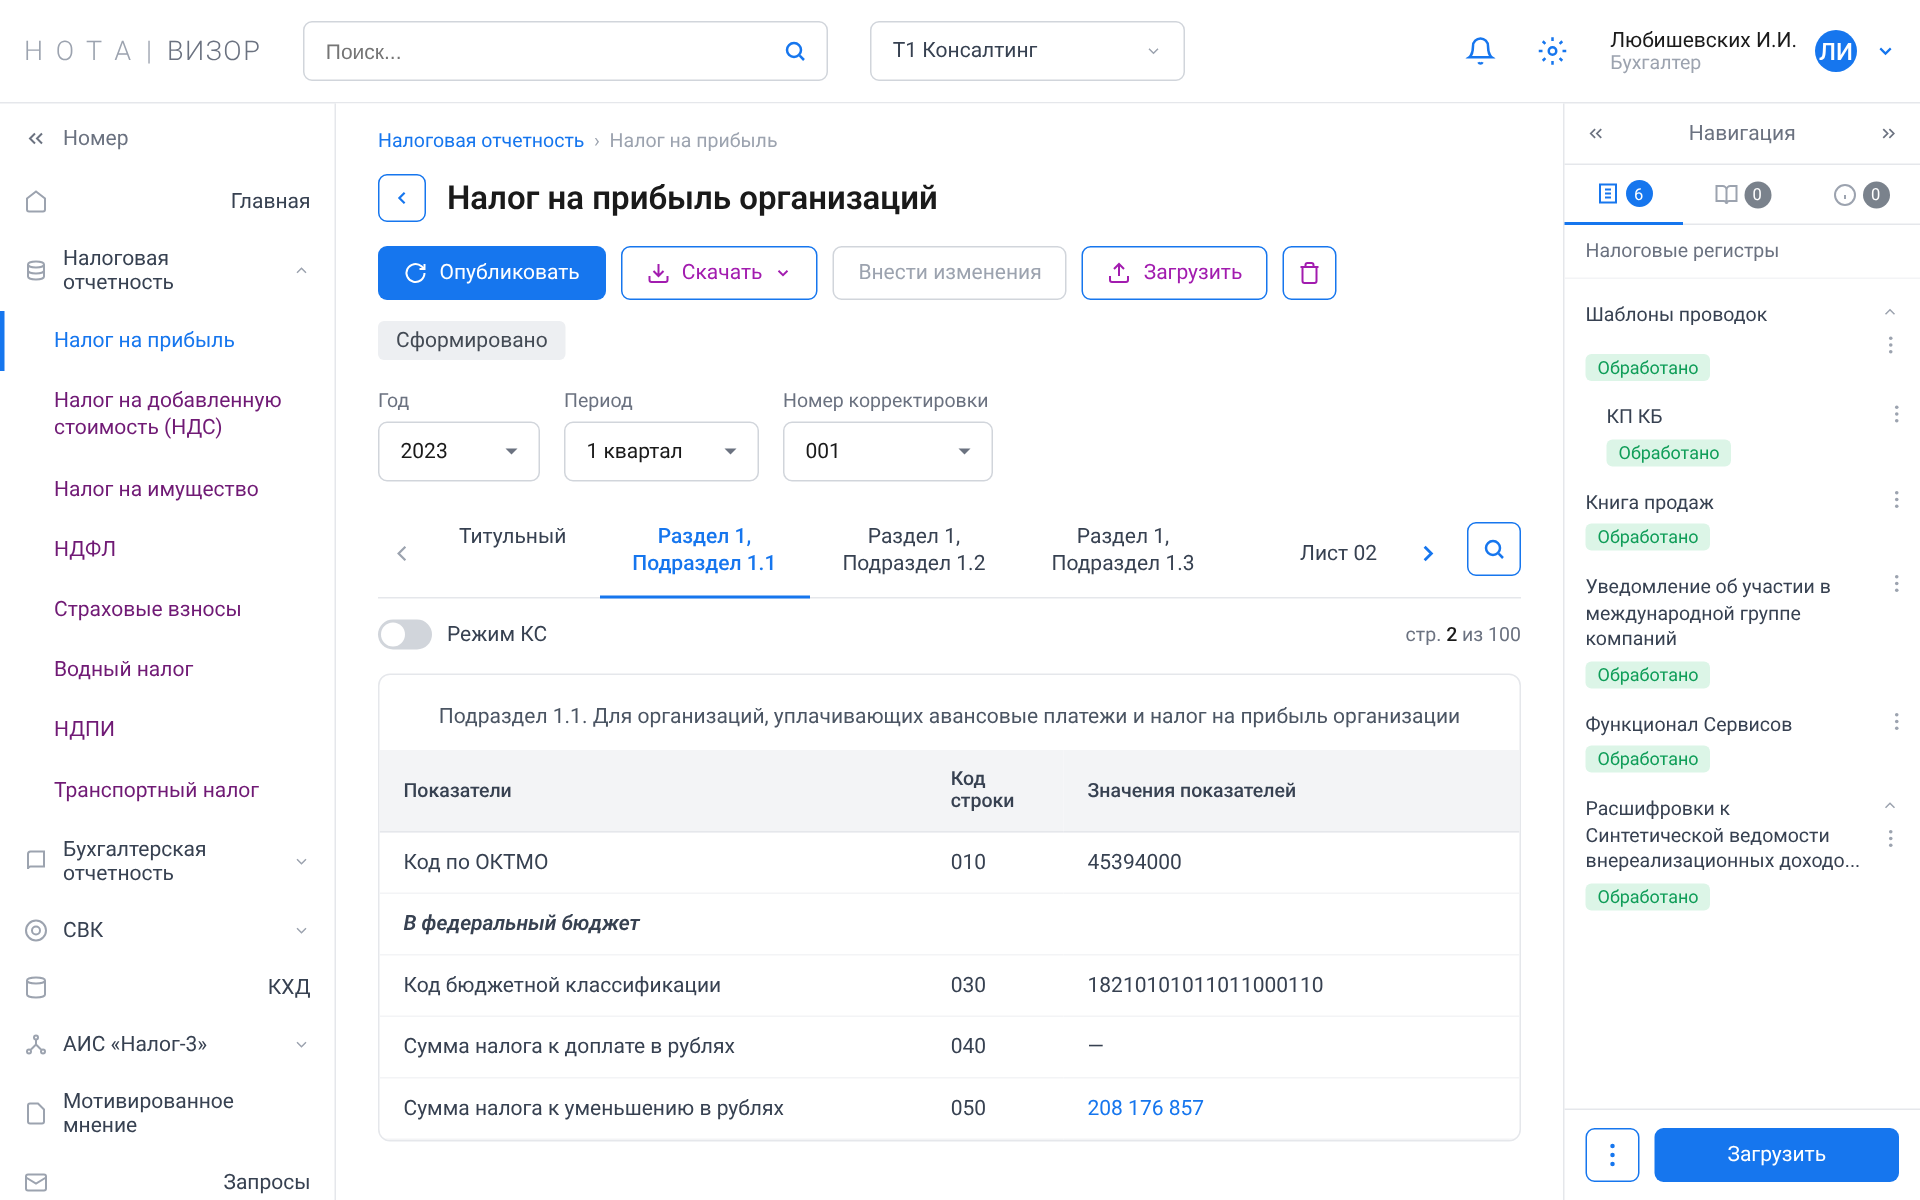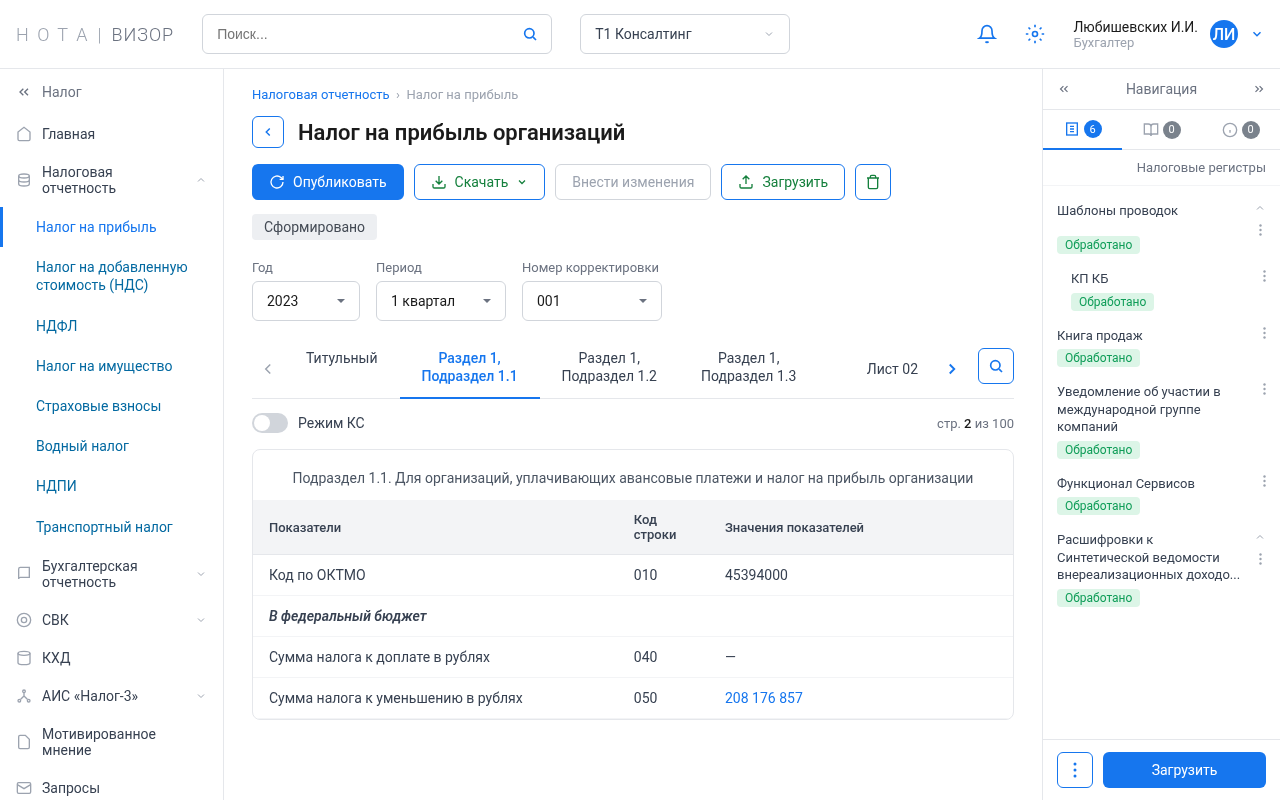--- a/index.html
+++ b/index.html
@@ -21,37 +21,37 @@
 .user-role { font-size: 13px; color: #9ca3af; }
 .avatar { width: 28px; height: 28px; border-radius: 50%; background: #1676ee; color: #fff; display: flex; align-items: center; justify-content: center; font-size: 16px; font-weight: 500; }
 .chevron { color: #1676ee; }
 
 
 .body { display: flex; height: 731px; }
 
 
 .sidebar { width: 224px; border-right: 1px solid #e5e7eb; overflow-y: auto; }
 .sidebar-header { display: flex; align-items: center; gap: 10px; padding: 15px 16px; color: #6b7280; font-size: 14px; }
-.nav-item { display: flex; align-items: center; gap: 10px; padding: 11px 16px; color: #374151; cursor: pointer; position: relative; }
+.nav-item { display: flex; align-items: center; gap: 10px; padding: 11px 16px; color: #374151; cursor: pointer; position: relative; justify-content: space-between; }
 .nav-item .nav-icon { width: 16px; flex-shrink: 0; color: #9ca3af; }
 .nav-item.expandable .nav-chevron { margin-left: auto; color: #9ca3af; }
-.nav-sub { padding: 11px 16px 11px 36px; color: #0369a1; cursor: pointer; font-size: 14px; line-height: 1.3; }
+.nav-sub { padding: 11px 16px 11px 36px; color: #701a75; cursor: pointer; font-size: 14px; line-height: 1.3; }
 .nav-sub.active { color: #1676ee; border-left: 3px solid #1676ee; padding-left: 33px; }
 
 
 .main { flex: 1; padding: 18px 28px; overflow-y: auto; background: #fff; }
 .breadcrumb { font-size: 13px; color: #9ca3af; margin-bottom: 14px; }
 .breadcrumb a { color: #1676ee; text-decoration: none; }
 .title-row { display: flex; align-items: center; gap: 14px; margin-bottom: 16px; }
 .back-btn { width: 32px; height: 32px; border: 1px solid #1676ee; border-radius: 6px; display: flex; align-items: center; justify-content: center; color: #1676ee; cursor: pointer; }
 .page-title { font-size: 22px; font-weight: 600; color: #1a1a1a; }
 .action-row { display: flex; gap: 10px; margin-bottom: 14px; }
 .btn { height: 36px; padding: 0 16px; border-radius: 6px; display: inline-flex; align-items: center; gap: 8px; font-size: 14px; cursor: pointer; border: 1px solid transparent; }
 .btn-primary { background: #1676ee; color: #fff; }
-.btn-outline { background: #fff; border-color: #1676ee; color: #15803d; }
+.btn-outline { background: #fff; border-color: #1676ee; color: #a21caf; }
 .btn-disabled { background: #fff; border-color: #d1d5db; color: #9ca3af; cursor: default; }
 .btn-icon-only { width: 36px; padding: 0; justify-content: center; }
 .status-badge { display: inline-block; background: #edeff2; color: #434a54; padding: 5px 12px; border-radius: 4px; font-size: 14px; margin-bottom: 20px; }
 .filter-row { display: flex; gap: 16px; margin-bottom: 18px; }
 .filter-group { display: flex; flex-direction: column; gap: 6px; }
 .filter-label { font-size: 13px; color: #6b7280; }
 .select { height: 40px; border: 1px solid #d1d5db; border-radius: 6px; padding: 0 36px 0 14px; display: flex; align-items: center; min-width: 108px; background: #fff; position: relative; }
 .select::after { content: ''; position: absolute; right: 14px; top: 17px; border: 4px solid transparent; border-top-color: #6b7280; }
 
 
@@ -85,21 +85,21 @@
 
 .rightpanel { width: 238px; border-left: 1px solid #e5e7eb; display: flex; flex-direction: column; }
 .rp-header { display: flex; align-items: center; justify-content: space-between; padding: 12px 14px; border-bottom: 1px solid #e5e7eb; color: #6b7280; }
 .rp-tabs { display: flex; border-bottom: 1px solid #e5e7eb; }
 .rp-tab { flex: 1; display: flex; align-items: center; justify-content: center; gap: 4px; padding: 10px 0; position: relative; }
 .rp-tab.active { border-bottom: 2px solid #1676ee; margin-bottom: -1px; }
 .rp-tab .badge { background: #1676ee; color: #fff; border-radius: 9px; min-width: 18px; height: 18px; font-size: 11px; display: flex; align-items: center; justify-content: center; padding: 0 5px; }
 .rp-tab .badge.gray { background: #7a828c; }
 .rp-tab-icon { color: #9ca3af; }
 .rp-tab.active .rp-tab-icon { color: #1676ee; }
-.rp-subtitle { padding: 10px 14px; text-align: right; color: #6b7280; font-size: 13px; border-bottom: 1px solid #f3f4f6; }
+.rp-subtitle { padding: 10px 14px; text-align: left; color: #6b7280; font-size: 13px; border-bottom: 1px solid #f3f4f6; }
 .rp-list { flex: 1; overflow-y: auto; padding: 8px 0; }
 .rp-item { padding: 8px 14px; position: relative; }
 .rp-item-row { display: flex; justify-content: space-between; align-items: flex-start; }
 .rp-item-title { font-size: 13px; color: #374151; line-height: 1.35; margin-bottom: 5px; flex: 1; padding-right: 6px; }
 .rp-item-controls { display: flex; flex-direction: column; align-items: center; gap: 10px; color: #9ca3af; font-size: 11px; }
 .rp-item-badge { display: inline-block; background: #dcf5e7; color: #0f9d58; font-size: 12px; padding: 2px 8px; border-radius: 4px; }
 .rp-item.nested { padding-left: 28px; }
 .rp-footer { padding: 12px 14px; border-top: 1px solid #e5e7eb; display: flex; gap: 10px; }
 .rp-more { width: 36px; height: 36px; border: 1px solid #1676ee; border-radius: 6px; display: flex; align-items: center; justify-content: center; color: #1676ee; }
 .rp-load { flex: 1; height: 36px; background: #1676ee; color: #fff; border-radius: 6px; display: flex; align-items: center; justify-content: center; font-size: 14px; }
@@ -160,21 +160,21 @@
   </div>
 </div>
 
 <div class="body">
 
   <div class="sidebar">
     <div class="sidebar-header">
       <svg width="16" height="16" viewBox="0 0 24 24" fill="none" stroke="currentColor" stroke-width="2">
           <path d="m11 17-5-5 5-5M18 17l-5-5 5-5"></path>
         </svg>
-      <span>Налог</span>
+      <span>Номер</span>
     </div>
     <div class="nav-item">
       <span class="nav-icon">
           <svg width="16" height="16" viewBox="0 0 24 24" fill="none" stroke="currentColor" stroke-width="2">
             <path d="m3 9 9-7 9 7v11a2 2 0 0 1-2 2H5a2 2 0 0 1-2-2z"></path>
           </svg>
         </span>
       <span>Главная</span>
     </div>
     <div class="nav-item expandable">
@@ -186,22 +186,22 @@
         </span>
       <span>Налоговая отчетность</span>
       <span class="nav-chevron">
           <svg width="12" height="12" viewBox="0 0 24 24" fill="none" stroke="currentColor" stroke-width="2">
             <path d="m18 15-6-6-6 6"></path>
           </svg>
         </span>
     </div>
     <div class="nav-sub active">Налог на прибыль</div>
     <div class="nav-sub">Налог на добавленную стоимость (НДС)</div>
+    <div class="nav-sub">Налог на имущество</div>
     <div class="nav-sub">НДФЛ</div>
-    <div class="nav-sub">Налог на имущество</div>
     <div class="nav-sub">Страховые взносы</div>
     <div class="nav-sub">Водный налог</div>
     <div class="nav-sub">НДПИ</div>
     <div class="nav-sub">Транспортный налог</div>
     <div class="nav-item expandable">
       <span class="nav-icon">
           <svg width="16" height="16" viewBox="0 0 24 24" fill="none" stroke="currentColor" stroke-width="2">
             <path d="M4 19.5A2.5 2.5 0 0 1 6.5 17H20V2H6.5A2.5 2.5 0 0 0 4 4.5v15z"></path>
           </svg>
         </span>
@@ -391,20 +391,25 @@
         <tbody id="table-body">
             <tr>
               <td>Код по ОКТМО</td>
               <td>010</td>
               <td>45394000</td>
             </tr>
             <tr class="bold">
               <td>В федеральный бюджет</td>
               <td></td>
               <td></td>
+            </tr>
+            <tr>
+              <td>Код бюджетной классификации</td>
+              <td>030</td>
+              <td>18210101011011000110</td>
             </tr>
             <tr>
               <td>Сумма налога к доплате в рублях</td>
               <td>040</td>
               <td>—</td>
             </tr>
             <tr>
               <td>Сумма налога к уменьшению в рублях</td>
               <td>050</td>
               <td class="link">208 176 857</td>

